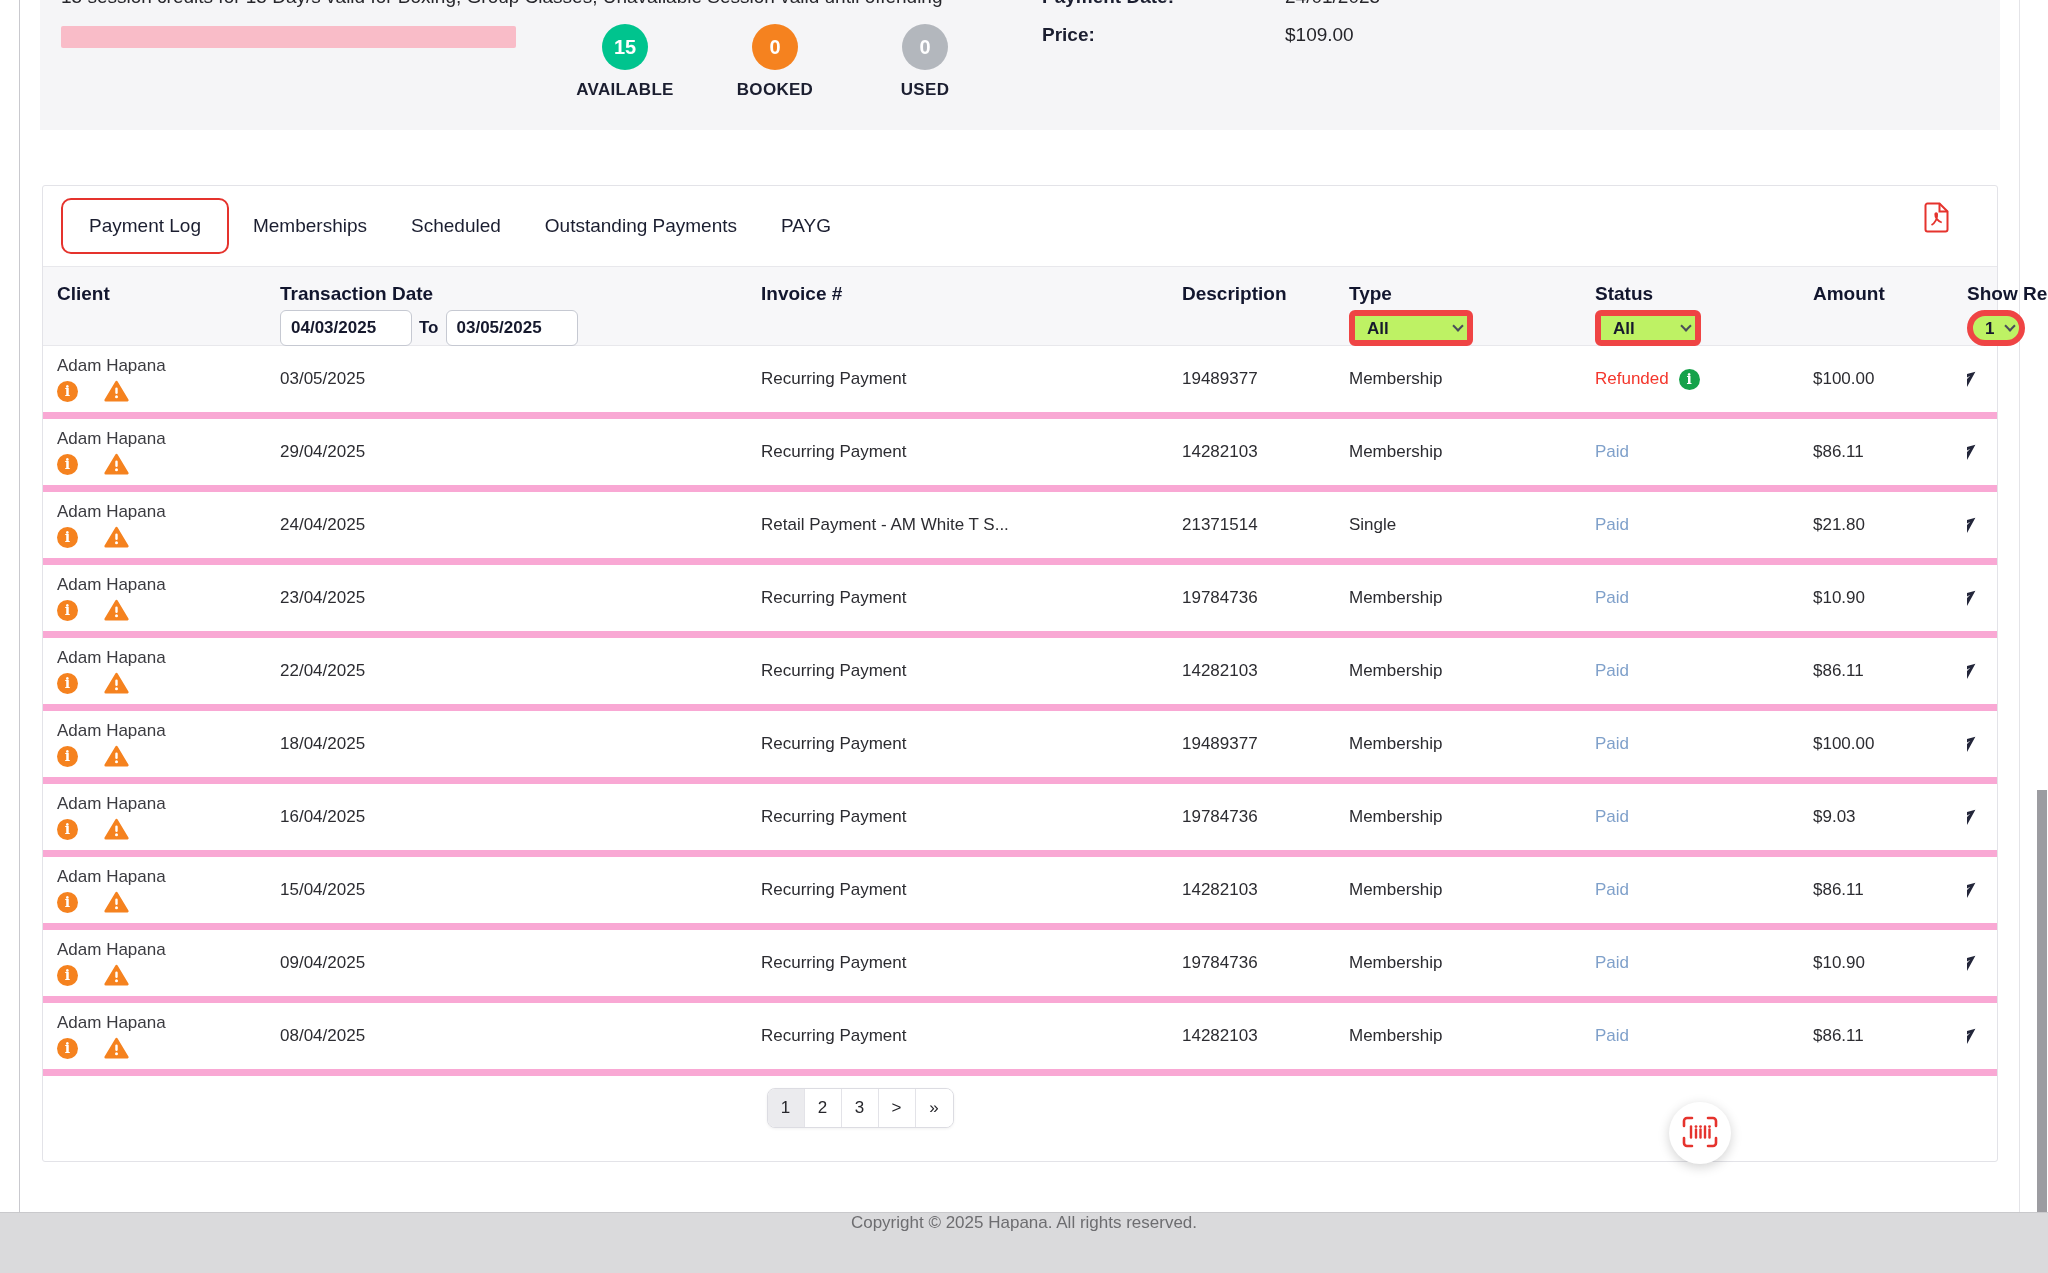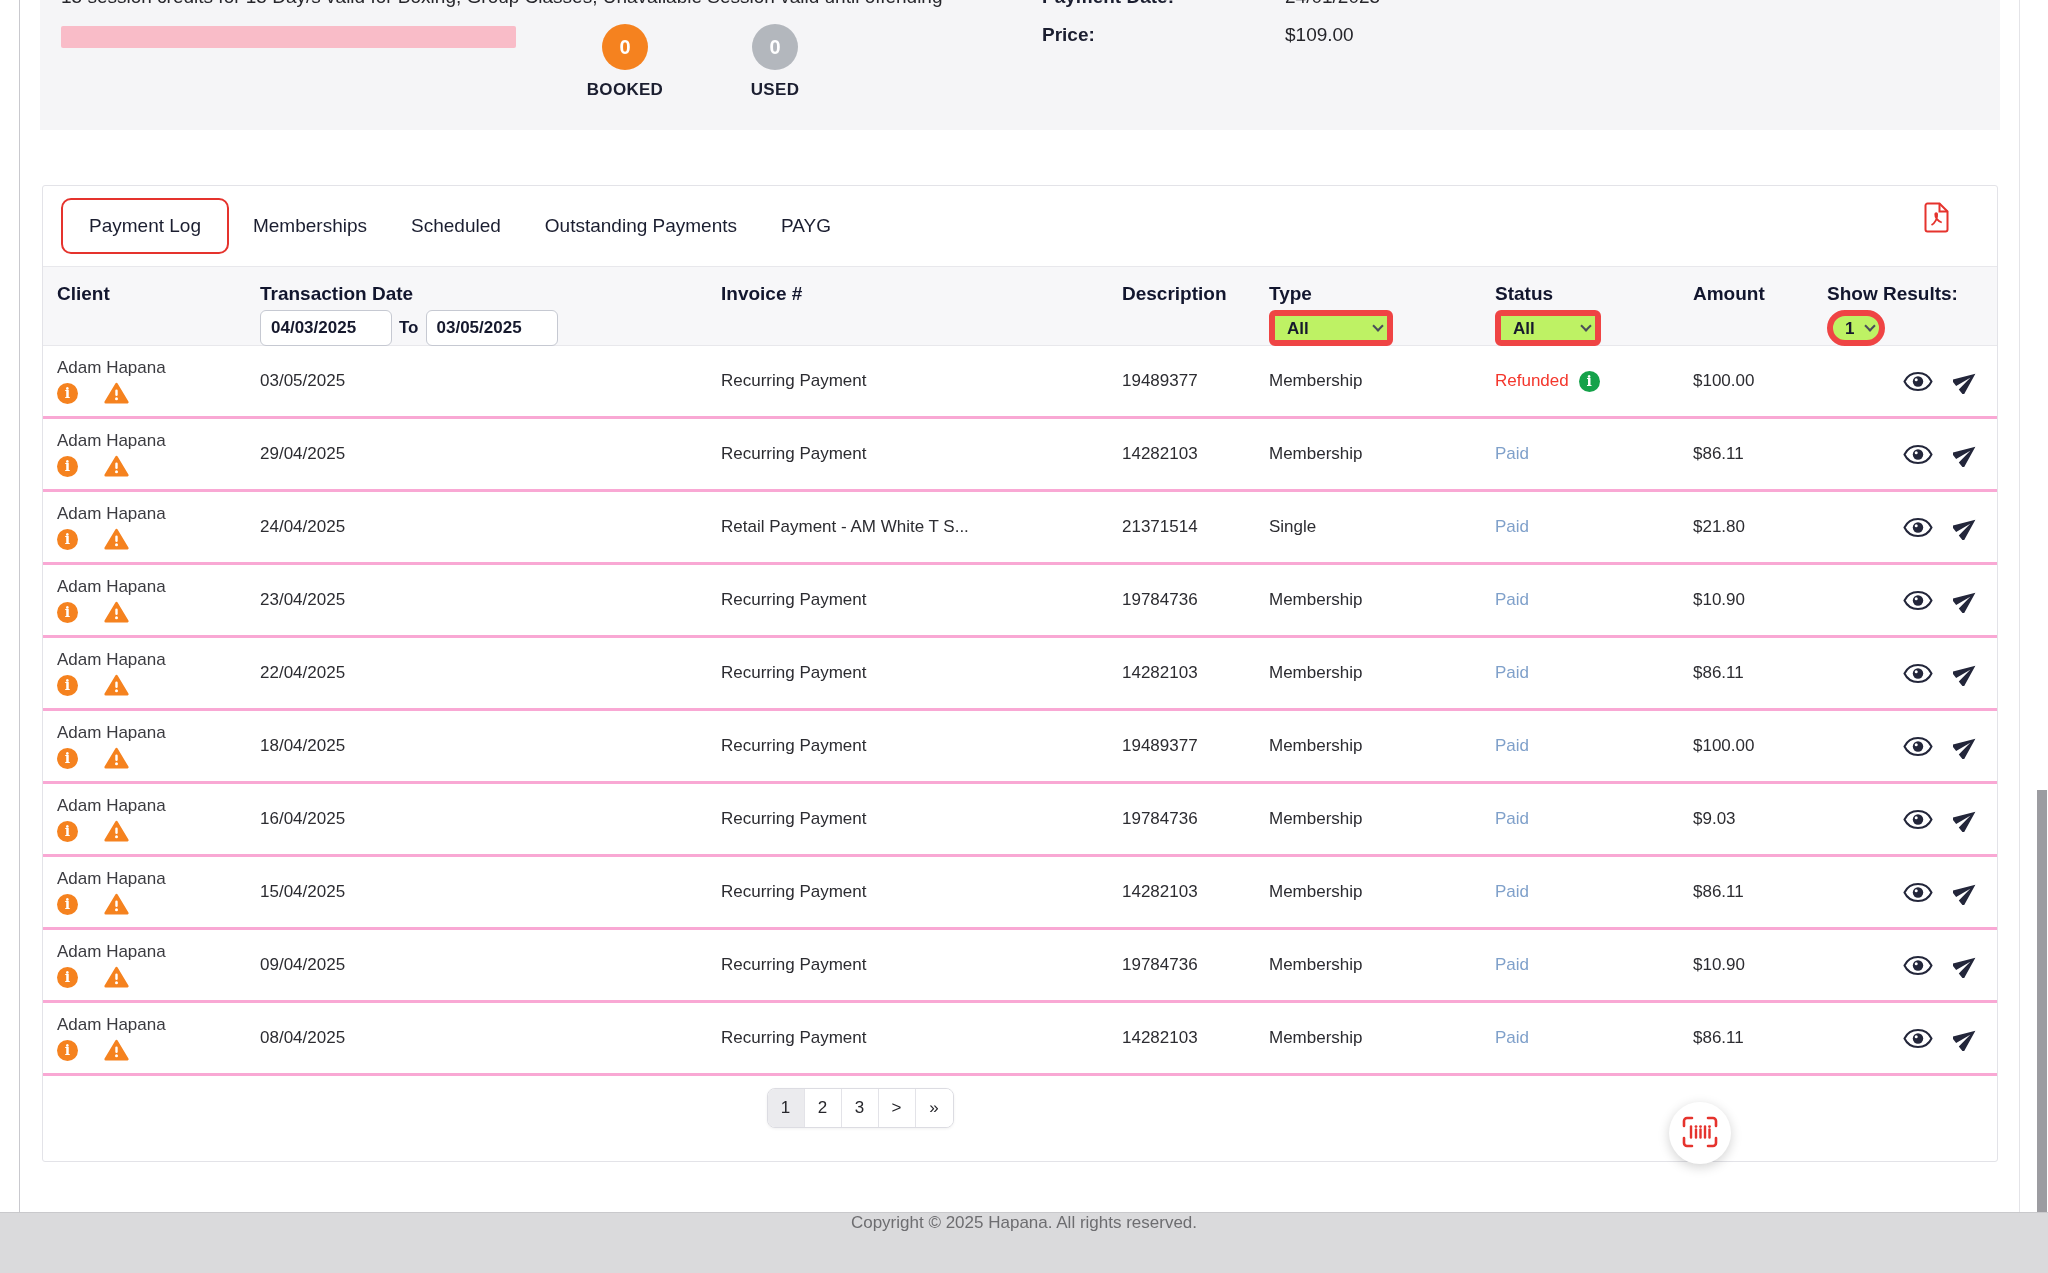--- a/index.html
+++ b/index.html
@@ -27,40 +27,40 @@
   .r1 { top:28px; } .r2 { top:66px; }
 
   
   .white-card { position:absolute; left:42px; top:185px; width:1956px; height:977px; background:#fff; border:1px solid #e3e3e8; border-radius:3px; }
 
   .tabbar { position:relative; height:80px; display:flex; align-items:center; padding-left:18px; }
   .tab { font-size:19px; font-weight:500; color:#1b1e30; margin-right:44px; cursor:pointer; white-space:nowrap; }
   .tab.active { border:2px solid var(--accent-red,#E5332D); border-radius:10px; padding:15px 26px; margin-right:24px; }
   .pdf-btn { position:absolute; right:44px; top:14px; width:34px; height:38px; background:none; border:none; cursor:pointer; }
 
-  .grid-cols { display:grid; grid-template-columns:203px 461px 401px 147px 226px 198px 134px 1fr; padding-left:14px; }
+  .grid-cols { display:grid; grid-template-columns:203px 461px 401px 147px 226px 198px 134px 1fr; padding-left:14px;gap:20px; }
   .filter-band { position:absolute; top:80px; left:0; width:100%; height:80px; background:#f7f7f9;
                  border-top:1px solid #e8e8ec; border-bottom:1px solid #e8e8ec; }
   .fcell { padding-top:16px; }
   .flabel { font-size:19px; font-weight:bold; color:#12162e; white-space:nowrap; }
   .fcontrols { margin-top:5px; display:flex; align-items:center; }
   .date-input { width:132px; height:36px; border:1px solid #c6c9d2; border-radius:6px; background:#fff;
                 font-family:"Liberation Sans",sans-serif; font-size:17px; font-weight:bold; color:#16192d; padding:0 10px; }
   .to-label { font-size:17px; font-weight:bold; margin:0 7px; color:#12162e; }
   .selwrap { position:relative; display:inline-block; margin-top:5px; }
   .selwrap select { appearance:none; -webkit-appearance:none; height:36px; border:6px solid #ef4444; border-radius:6px;
                     background:#bef264; font-family:"Liberation Sans",sans-serif; font-size:17px; font-weight:bold;
                     color:#16192d; padding:0 30px 0 12px; }
   .sel-type select { width:124px; } .sel-status select { width:106px; } .sel-show select { width:58px; padding-right:24px;border-radius:18px; }
   .chev { position:absolute; right:11px; top:12px; width:8px; height:8px; border-right:2px solid #4a4d5a;
           border-bottom:2px solid #4a4d5a; transform:rotate(45deg); pointer-events:none; }
 
   
   #rows { position:absolute; top:160px; left:0; width:100%; }
-  .trow { height:73px; border-bottom:3px solid #f9a8d4; align-items:center; }
+  .trow { height:73px; border-bottom:7px solid #f9a8d4; align-items:center; }
   .cell { font-size:17px; color:#2c2c31; white-space:nowrap; overflow:hidden; }
   .client-name { font-size:17px; color:#3b3b40; }
   .client-icons { margin-top:4px; display:flex; align-items:center; gap:26px; }
   .info-dot { display:inline-flex; width:21px; height:21px; border-radius:50%; color:#fff;
               font-family:"DejaVu Serif", serif; font-weight:bold; font-size:14px;
               align-items:center; justify-content:center; cursor:pointer; }
   .st.paid { color:var(--paid-blue,#7FA0CA); cursor:pointer; }
   .st.refunded { color:var(--refunded-red,#F4362C); }
   .status-cell { display:flex; align-items:center; gap:10px; }
   .actions { display:flex; justify-content:flex-end; align-items:center; gap:20px; padding-right:18px; }
@@ -88,20 +88,24 @@
 </head>
 <body>
 
 <div class="edge-left"></div>
 <div class="edge-right"></div>
 
 <section class="top-card">
   <div class="credit-desc">15 session credits for 15 Day/s valid for Boxing, Group Classes, Unavailable Session valid until offending</div>
   <div class="progress-bar"></div>
   <div class="stats" id="stats">
+      <div class="stat">
+        <div class="stat-circle" style="background:#00C48E">15</div>
+                 <div class="stat-label">AVAILABLE</div>
+      </div>
       <div class="stat">
         <div class="stat-circle" style="background:#F5821F">0</div>
                  <div class="stat-label">BOOKED</div>
       </div>
       <div class="stat">
         <div class="stat-circle" style="background:#B3B7BD">0</div>
                  <div class="stat-label">USED</div>
       </div>
     </div>
   <div class="meta-label r1">Payment Date:</div>

